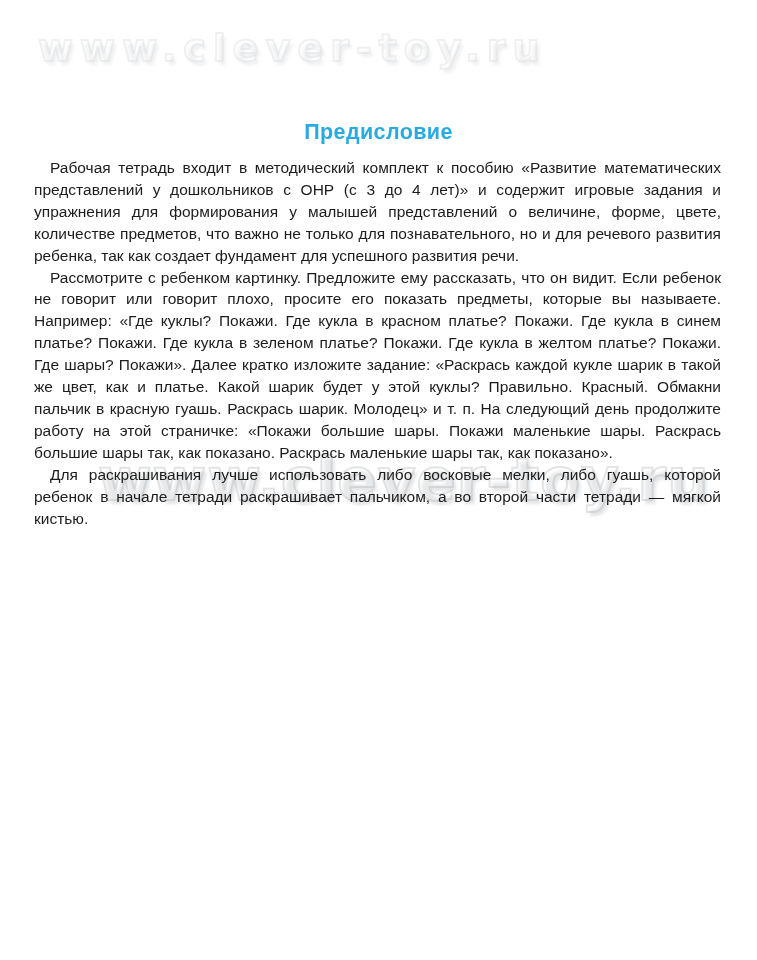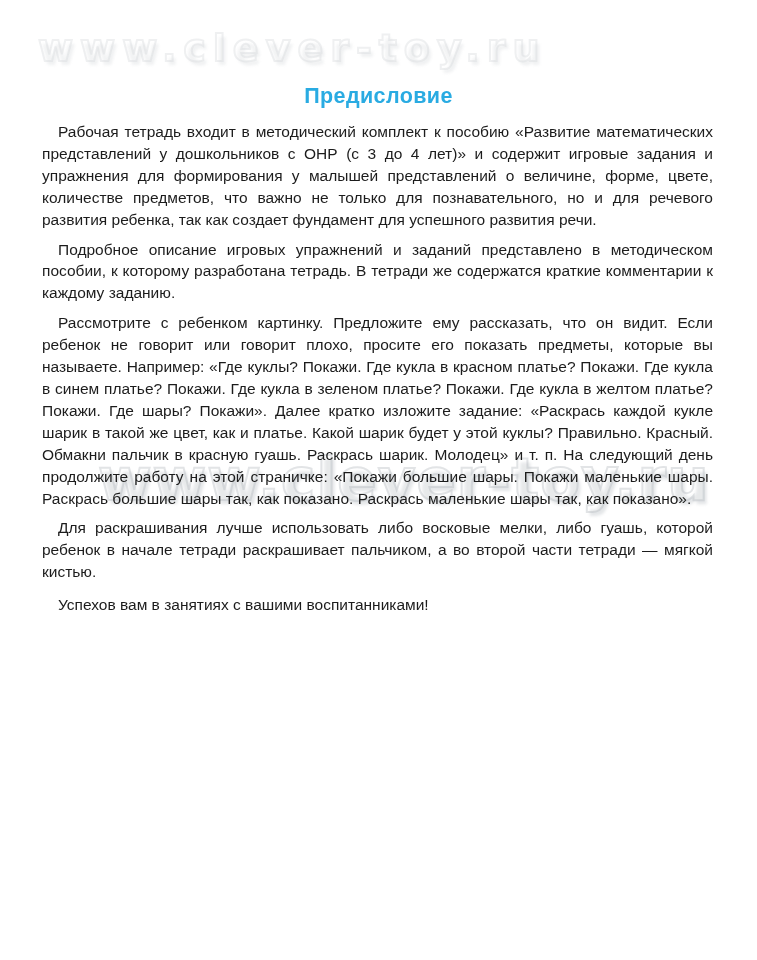--- a/index.html
+++ b/index.html
@@ -37,38 +37,38 @@
   .watermark-middle {
     top: 446px;
     left: 98px;
     font-size: 58px;
     letter-spacing: 1px;
   }
   .page-title {
     position: relative;
     z-index: 1;
     margin: 0;
-    padding-top: 84px;
+    padding-top: 120px;
     text-align: center;
     font-size: 21.5px;
     font-weight: bold;
     letter-spacing: 0.4px;
     color: #29abe2;
   }
   .content {
     position: relative;
     z-index: 1;
     margin: 12px 36px 0 34px;
     color: #1c1c1c;
     font-size: 15.5px;
     line-height: 21.9px;
     text-align: justify;
   }
   .content p {
-    margin: 8px;
+    margin: 0;
     text-indent: 16px;
   }
   .content p.spaced {
     margin-top: 11px;
   }
   .page-number-badge {
     position: absolute;
     left: 711px;
     top: 920px;
     width: 22px;
@@ -90,21 +90,19 @@
 <div class="page">
 
   <div class="watermark watermark-top">www.clever-toy.ru</div>
 
   <div class="watermark watermark-middle">www.clever-toy.ru</div>
 
   <h1 class="page-title">Предисловие</h1>
 
   <div class="content">
     <p>Рабочая тетрадь входит в методический комплект к пособию «Развитие математических представлений у дошкольников с ОНР (с 3 до 4 лет)» и содержит игровые задания и упражнения для формирования у малышей представлений о величине, форме, цвете, количестве предметов, что важно не только для познавательного, но и для речевого развития ребенка, так как создает фундамент для успешного развития речи.</p>
-    <p>Подробное описание игровых упражнений и заданий представлено в методическом пособии, к которому разработана тетрадь. В тетради же содержатся краткие комментарии к каждому заданию.</p>
     <p>Рассмотрите с ребенком картинку. Предложите ему рассказать, что он видит. Если ребенок не говорит или говорит плохо, просите его показать предметы, которые вы называете. Например: «Где куклы? Покажи. Где кукла в красном платье? Покажи. Где кукла в синем платье? Покажи. Где кукла в зеленом платье? Покажи. Где кукла в желтом платье? Покажи. Где шары? Покажи». Далее кратко изложите задание: «Раскрась каждой кукле шарик в такой же цвет, как и платье. Какой шарик будет у этой куклы? Правильно. Красный. Обмакни пальчик в красную гуашь. Раскрась шарик. Молодец» и т. п. На следующий день продолжите работу на этой страничке: «Покажи большие шары. Покажи маленькие шары. Раскрась большие шары так, как показано. Раскрась маленькие шары так, как показано».</p>
     <p>Для раскрашивания лучше использовать либо восковые мелки, либо гуашь, которой ребенок в начале тетради раскрашивает пальчиком, а во второй части тетради — мягкой кистью.</p>
-    <p class="spaced">Успехов вам в занятиях с вашими воспитанниками!</p>
   </div>
 
   <div class="page-number-badge">3</div>
 
 </div>
 
 </body></html>

